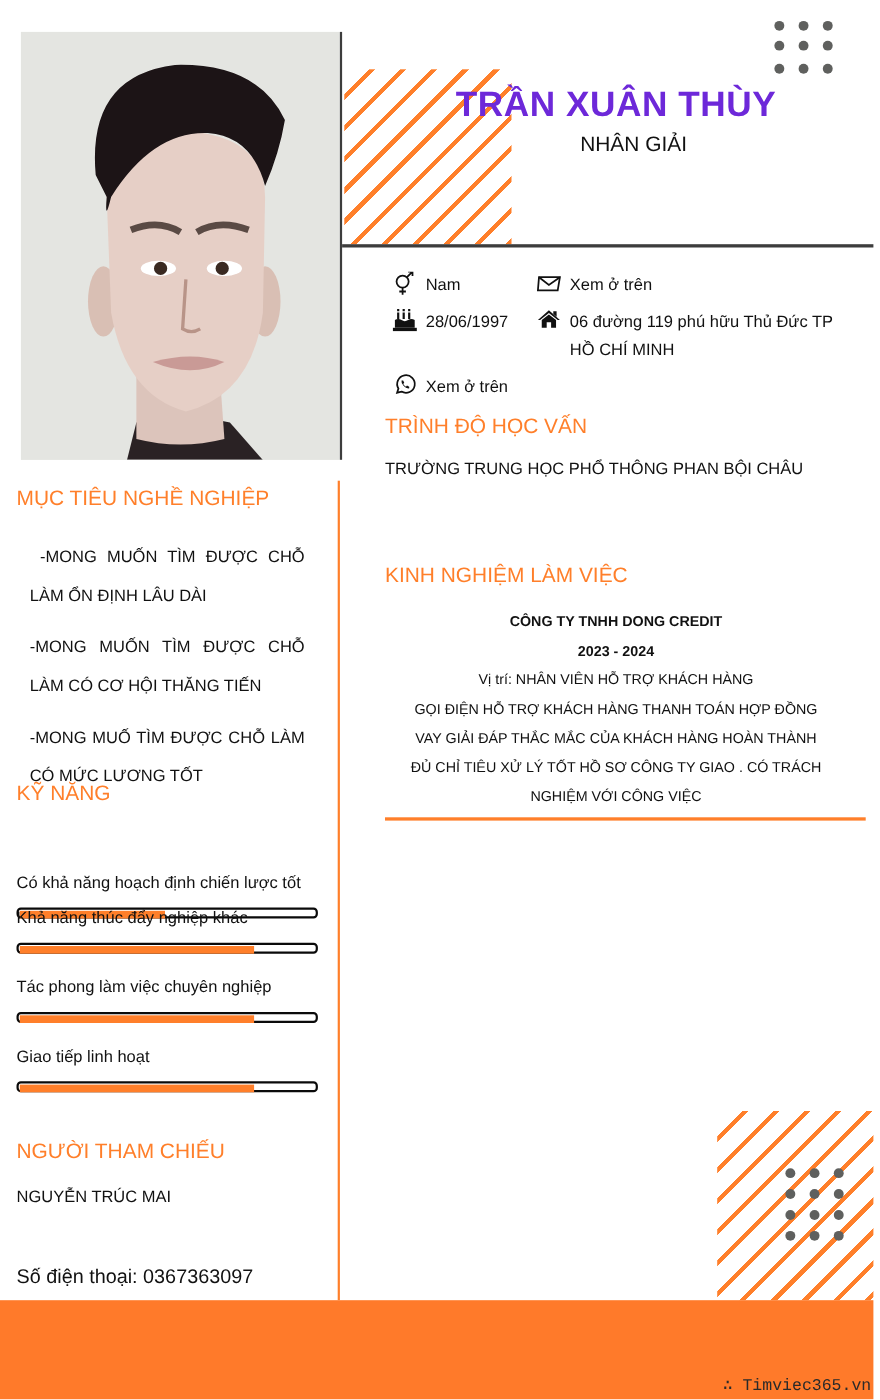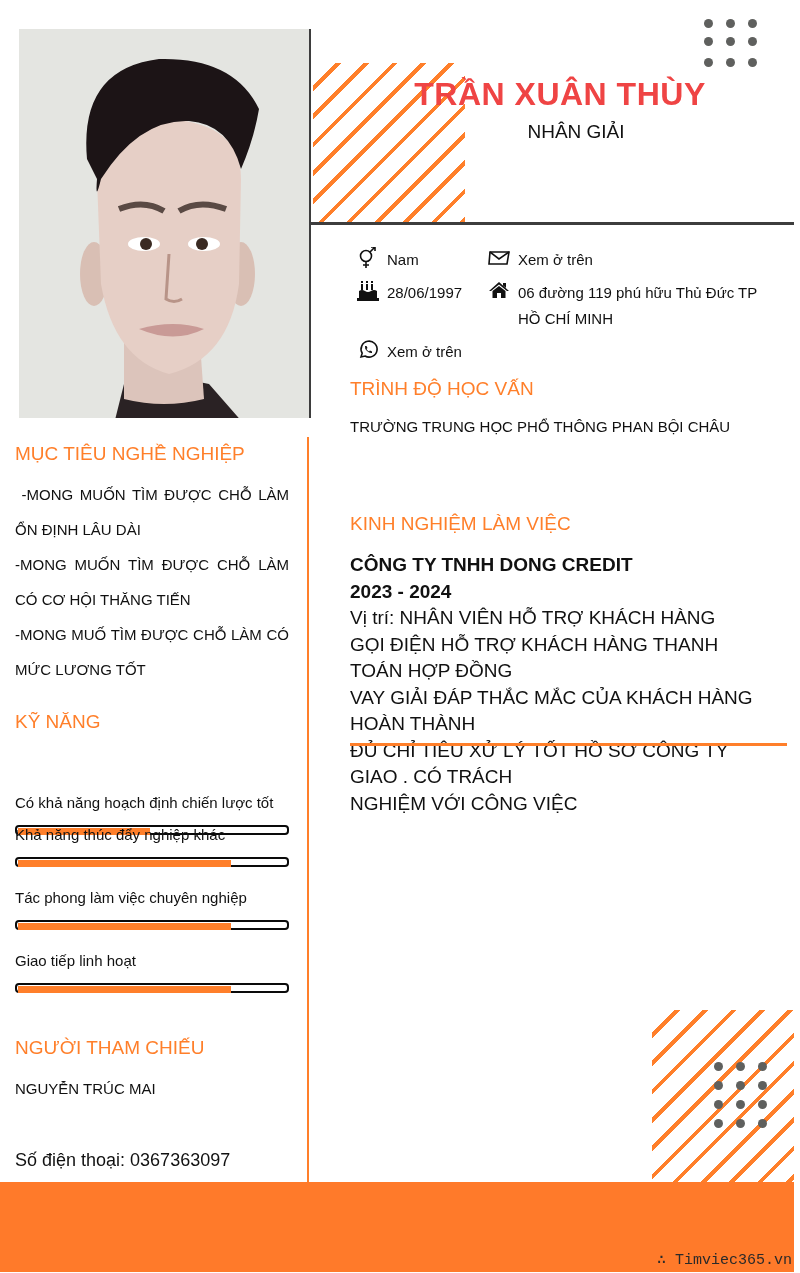--- a/index.html
+++ b/index.html
@@ -20,49 +20,49 @@
     .dots { display: grid; gap: 0; }
     .dot { width: 9px; height: 9px; border-radius: 50%; background: #5f605e; }
     .dots-top { left: 704px; top: 19px; width: 58px; height: 46px;
       grid-template-columns: repeat(3, 9px); column-gap: 13px; row-gap: 9px; }
     .dots-bottom { left: 714px; top: 1062px;
       grid-template-columns: repeat(3, 9px); column-gap: 13px; row-gap: 10px; }
 
     .header-rule { left: 311px; top: 222px; width: 483px; height: 3px; background: #3d3d3d; }
 
     .name { left: 400px; top: 76px; width: 320px; text-align: center; font-size: 32px; font-weight: bold;
-            letter-spacing: 0.5px; color: #ef4444; }
+            letter-spacing: 0.5px; color: #6d28d9; }
     .title { left: 476px; top: 121px; width: 200px; text-align: center; font-size: 19px; color: #111; }
 
     
     .ci { font-size: 15px; color: #111; }
     .ci-icon { width: 22px; height: 22px; }
     .ci-text { line-height: 26px; }
 
     
     .sec-h { font-size: 19px; font-weight: normal; color: #ff7f2a; }
 
     .body-txt { font-size: 15px; color: #111; }
     .bold { font-weight: bold; }
 
     
     .left-vrule { left: 307px; top: 437px; width: 2px; height: 745px; background: #ff7f2a; }
     .objective { left: 15px; top: 477px; width: 274px; font-size: 15px; line-height: 35px; text-align: justify; }
-    .objective p { margin: 0; }
+    .objective p { margin: 12px; }
 
     .skill { left: 15px; width: 274px; }
     .skill-label { font-size: 15px; color: #111; line-height: 20px; }
     .skill-bar { position: relative; margin-top: 12px; height: 6px; border: 2px solid #0a0a0a; border-radius: 4px; background: #fff; }
     .skill-fill { position: absolute; left: 1px; top: 1px; bottom: -2px; background: #ff7f2a; }
 
     .ref-name { left: 15px; top: 1080px; font-size: 15px; }
     .ref-phone { left: 15px; top: 1150px; font-size: 18px; }
 
     
-    .exp-body { left: 350px; top: 552px; width: 420px; font-size: 19px; line-height: 26.5px; }
+    .exp-body { left: 350px; top: 552px; width: 420px; font-size: 13px; line-height: 26.5px; text-align: center; }
     .exp-body div { margin: 0; }
     .exp-rule { left: 350px; top: 743px; width: 437px; height: 3px; background: #ff7f2a; }
 
     .footer-bar { left: 0; top: 1182px; width: 794px; height: 90px; background: #ff7a2a; }
     .watermark { right: 8px; top: 1250px; font-family: "Liberation Mono", "DejaVu Sans Mono", monospace;
                  font-size: 15px; color: #2a2a2a; }
   </style>
 </head>
 <body>
 

